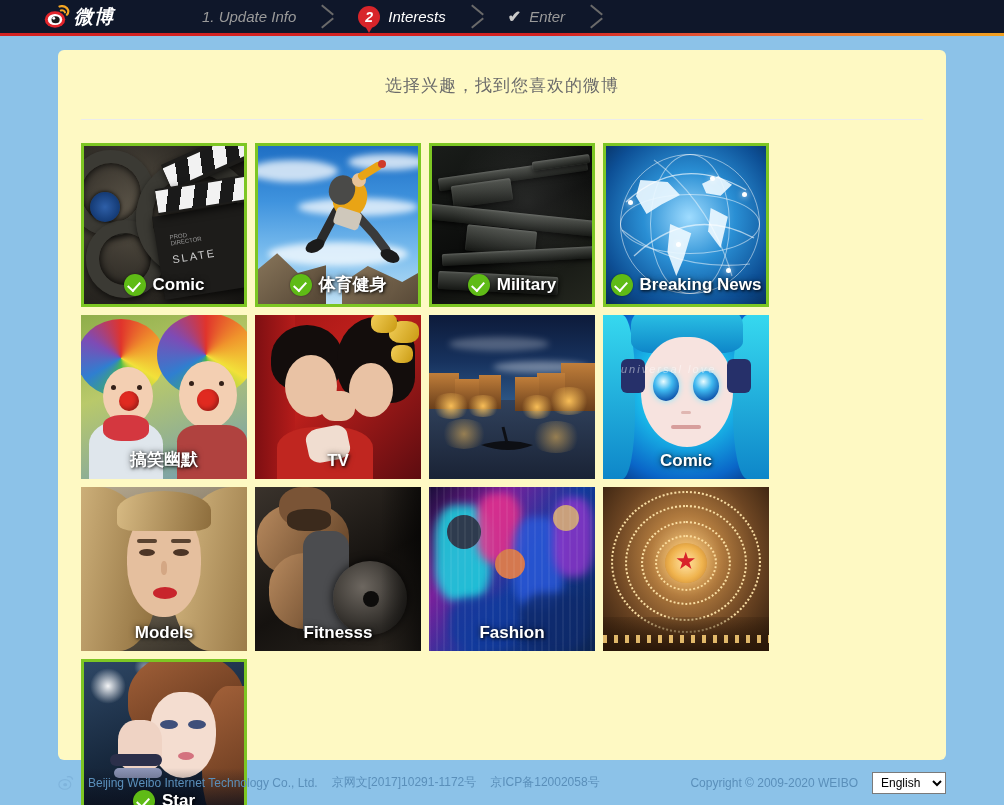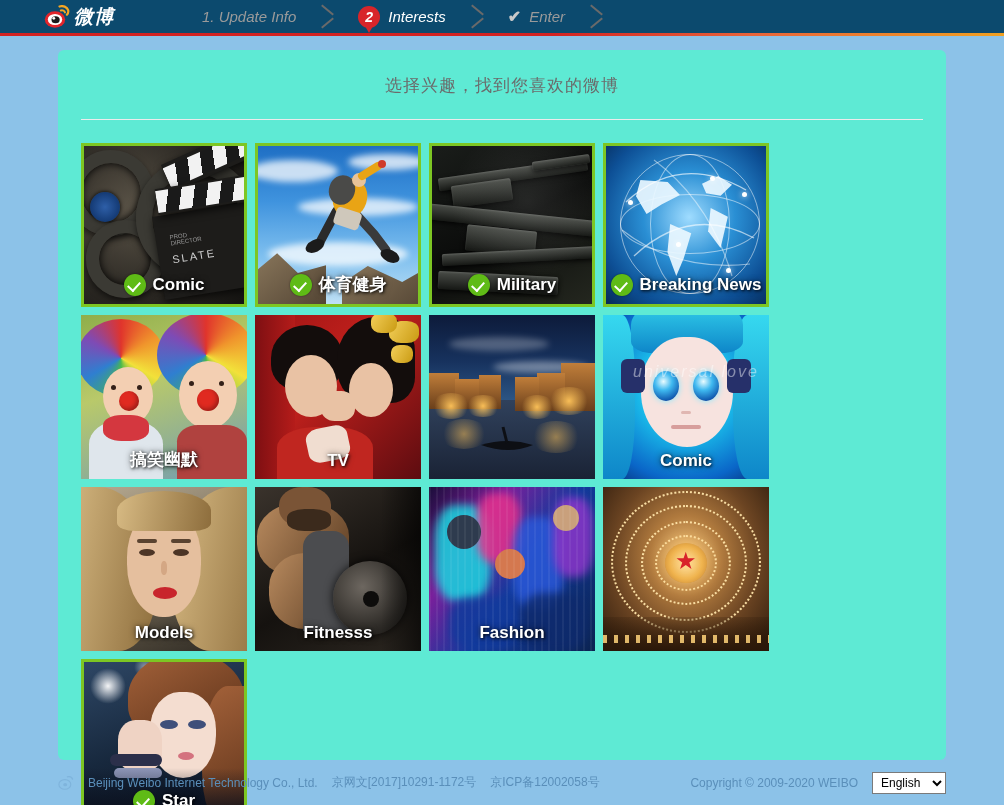--- a/index.html
+++ b/index.html
@@ -7,21 +7,21 @@
     width: 1004px; height: 805px;
     font-family: "Liberation Sans", sans-serif;
     background: #8cc2e8;
     overflow: hidden;
   }
 
   
   .topbar {
     position: relative;
     height: 33px;
-    background: #0c4a6e;
+    background: #0f172a;
     display: flex;
     align-items: center;
   }
   .topbar-accent {
     position: absolute; left: 0; right: 0; top: 33px;
     height: 3px;
     background: linear-gradient(to right, #d32222 0%, #d32222 55%, #e8643a 75%, #f0a020 100%);
   }
   .logo-wrap {
     display: flex; align-items: center;
@@ -96,21 +96,21 @@
     margin-right: 8px;
     font-style: normal;
     font-weight: bold;
   }
 
   
   .card {
     position: absolute;
     left: 58px; top: 50px;
     width: 888px; height: 710px;
-    background: #5eead4;
+    background: #fef9c3;
     border-radius: 6px;
   }
   .card-title {
     text-align: center;
     color: #6b6b6b;
     font-size: 17px;
     padding-top: 24px;
     letter-spacing: 1px;
   }
   .divider {
@@ -218,22 +218,22 @@
   .bld { position:absolute; background: linear-gradient(180deg,#c07e3a,#6a3f1b); }
   .glow { position:absolute; border-radius:50%; background: radial-gradient(circle, rgba(255,196,90,.95), rgba(255,170,40,0) 70%); }
 
   
   .comic-bg { position:absolute; inset:0;
     background: radial-gradient(circle at 50% 45%, #6df4ff 0%, #19b7e8 40%, #0a66c8 75%, #072a6e 100%); }
   .anime-face { position:absolute; background:#f7e3df; border-radius:46% 46% 50% 50%; }
   .anime-eye { position:absolute; border-radius:50%;
     background: radial-gradient(circle at 40% 35%, #eafcff 0%, #3fb9f0 35%, #0b4fa8 80%); box-shadow:0 0 6px #7fe8ff; }
   .anime-hair { position:absolute; background: linear-gradient(180deg,#36d8ef,#0e86c9); }
-  .watermark { position:absolute; color: rgba(255,255,255,.45); font-size:16px;
-    letter-spacing:2px; white-space:nowrap; font-style:italic;padding-left:12px; }
+  .watermark { position:absolute; color: rgba(255,255,255,.45); font-size:11px;
+    letter-spacing:2px; white-space:nowrap; font-style:italic; }
 
   
   .mod-bg { position:absolute; inset:0; background: linear-gradient(160deg,#b8ab92 0%, #6d6352 55%, #2b2720 100%); }
   .mod-hair { position:absolute; background: linear-gradient(100deg,#d8bb84,#8d6d3c); }
   .lips { position:absolute; background:#c8252c; border-radius:50%; }
 
   
   .fash-bg { position:absolute; inset:0;
     background: linear-gradient(125deg,#1b0d3a 0%, #7a1f9b 28%, #123a9c 55%, #0b2350 100%); }
   .fblob { position:absolute; border-radius:35%; filter: blur(4px); opacity:.85; }

